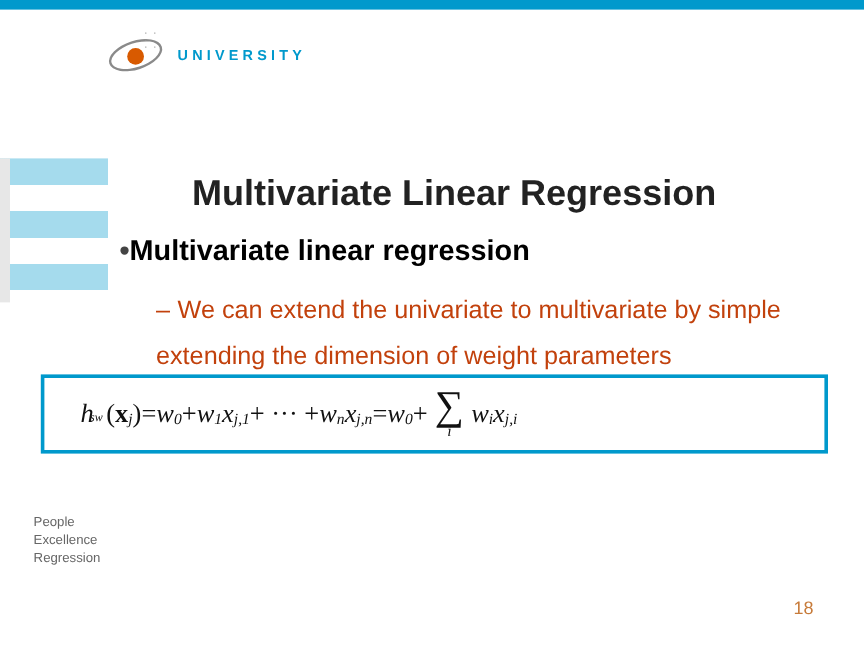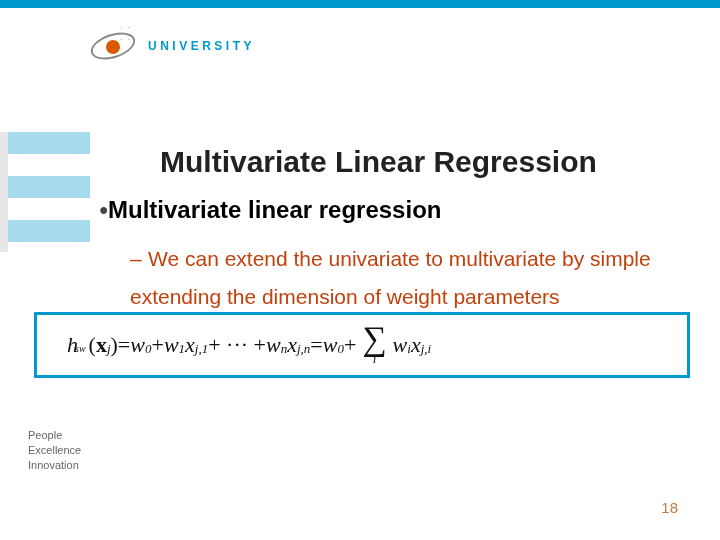--- a/index.html
+++ b/index.html
@@ -209,16 +209,16 @@
       <span class="sigma">∑</span>
       <span class="sigma-sub">i</span>
     </span>
     <i>w</i><sub>i</sub><i>x</i><sub>j,i</sub>
   </div>
 </div>
 
 <div class="side-tagline">
   <div>People</div>
   <div>Excellence</div>
-  <div>Innovation</div>
+  <div>Regression</div>
 </div>
 
 <div class="page-num">18</div>
 
 </body></html>

